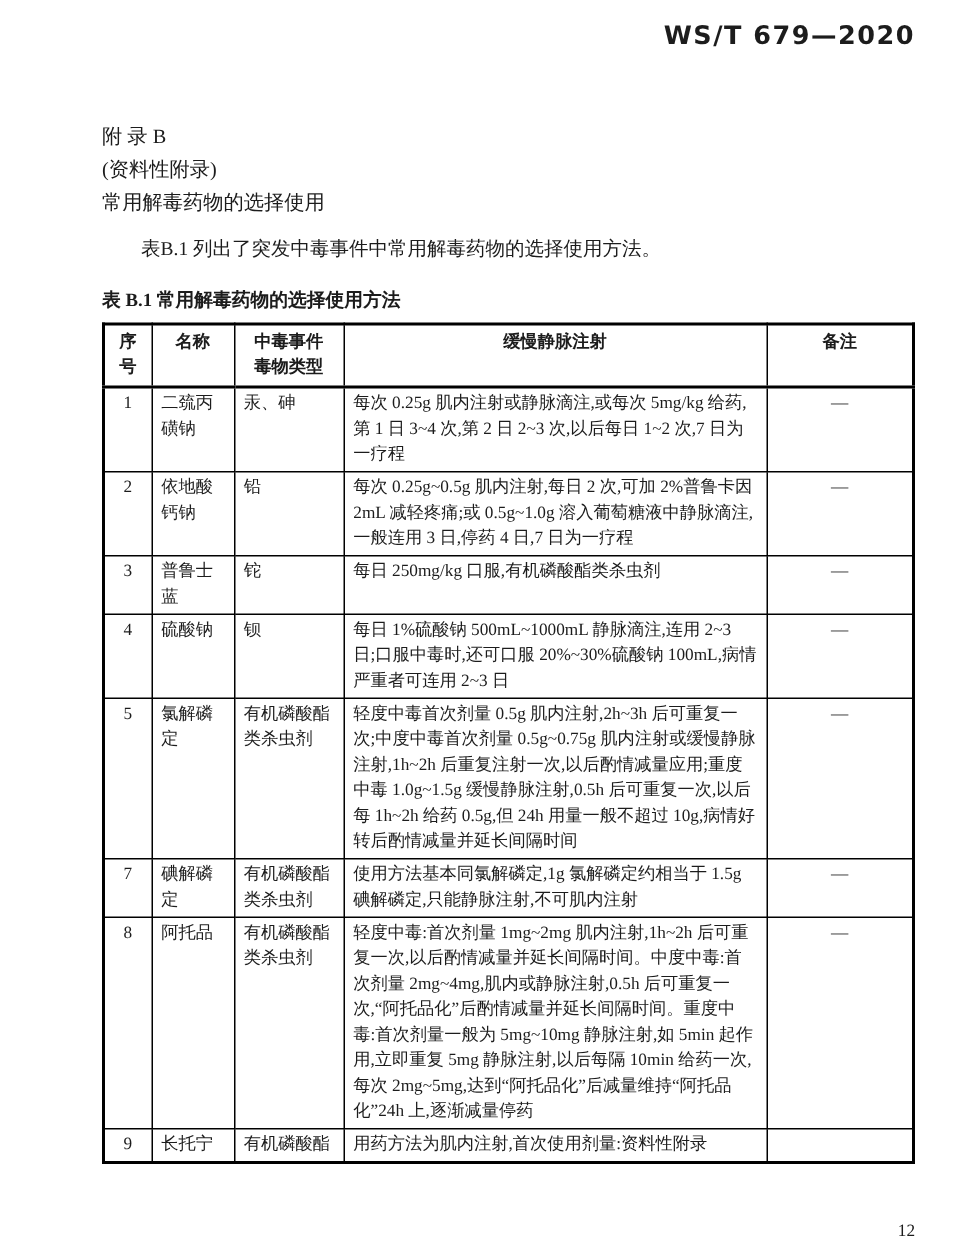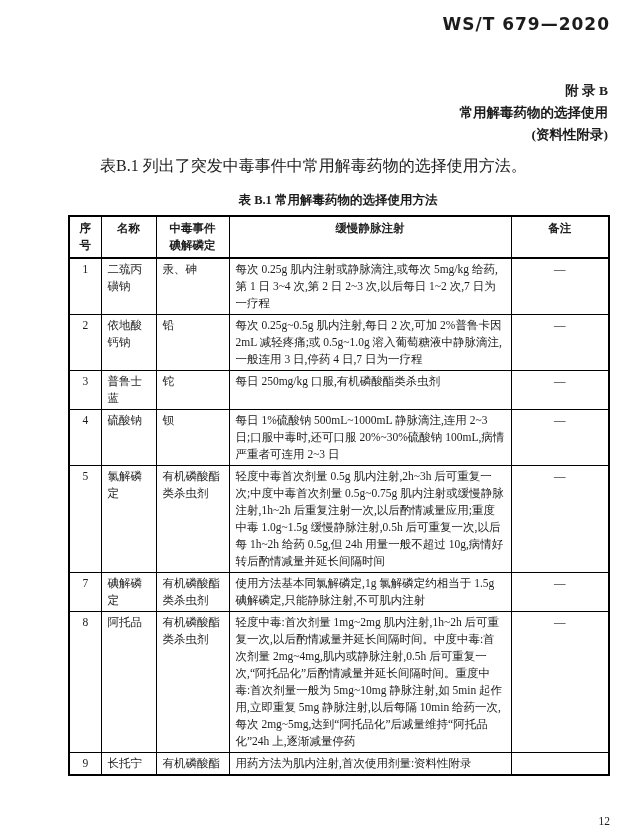--- a/index.html
+++ b/index.html
@@ -15,34 +15,33 @@
   .doc-number {
     position:absolute; top:14px; right:30px;
     font-size:17px; font-weight:bold; letter-spacing:1px;
     font-family:"DejaVu Sans","Liberation Sans",sans-serif;
   }
   .content {
     position:absolute; left:68px; top:0; width:540px;
   }
   .appendix-heading {
     margin-top:80px;
-    text-align:right;
-    font-weight:bold;
+    text-align:left;
+    font-weight:normal;
     font-size:13.5px;
     line-height:22px;
   }
   .intro-paragraph {
     margin-top:12px;
-    font-size:16px;
+    font-size:13px;
     line-height:16px;
     text-indent:2em;
   }
   .table-caption {
     margin-top:18px;
-    text-align:center;
     font-weight:bold;
     font-size:12.5px;
     line-height:16px;
   }
   table.antidote {
     margin-top:7px;
     width:540px;
     border-collapse:collapse;
     table-layout:fixed;
     border:2px solid #000;
@@ -77,43 +76,43 @@
   }
 </style>
 </head>
 <body>
 
 <div class="doc-number">WS/T 679—2020</div>
 
 <div class="content">
   <div class="appendix-heading">
     <div>附  录  B</div>
+    <div>(资料性附录)</div>
     <div>常用解毒药物的选择使用</div>
-    <div>(资料性附录)</div>
   </div>
 
   <p class="intro-paragraph">表B.1 列出了突发中毒事件中常用解毒药物的选择使用方法。</p>
 
   <div class="table-caption">表 B.1  常用解毒药物的选择使用方法</div>
 
   <table class="antidote">
     <colgroup>
       <col class="col-no">
         <col class="col-name">
         <col class="col-toxin">
         <col class="col-method">
         <col class="col-note">
     </colgroup>
     <thead>
       <tr>
         <th>序
 号</th>
         <th>名称</th>
         <th>中毒事件
-碘解磷定</th>
+毒物类型</th>
         <th>缓慢静脉注射</th>
         <th>备注</th>
       </tr>
     </thead>
     <tbody>
         <tr>
           <td class="col-no">1</td>
           <td class="col-name">二巯丙
 磺钠</td>
           <td class="col-toxin">汞、砷</td>

